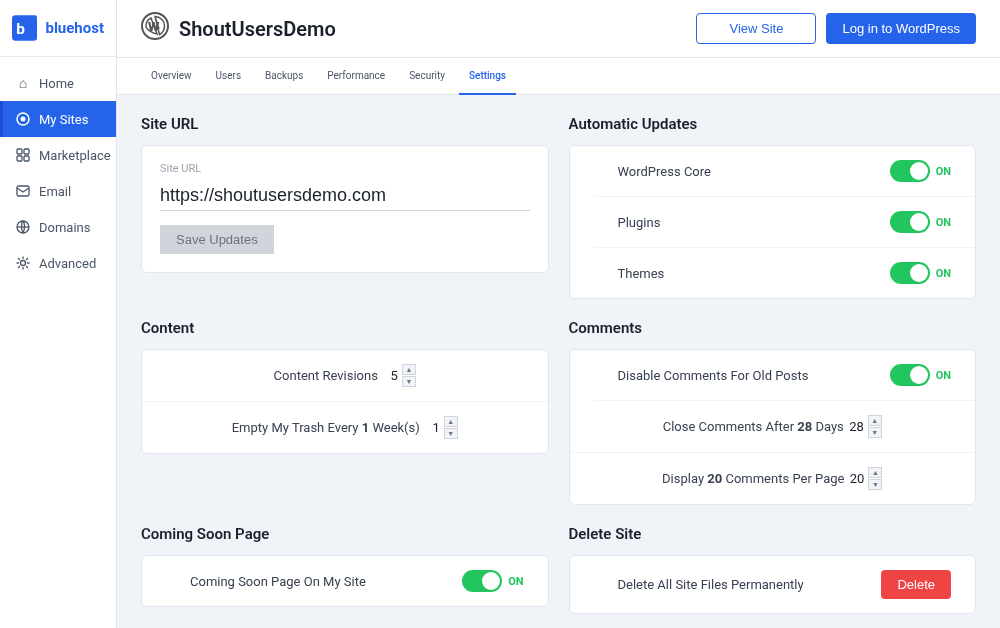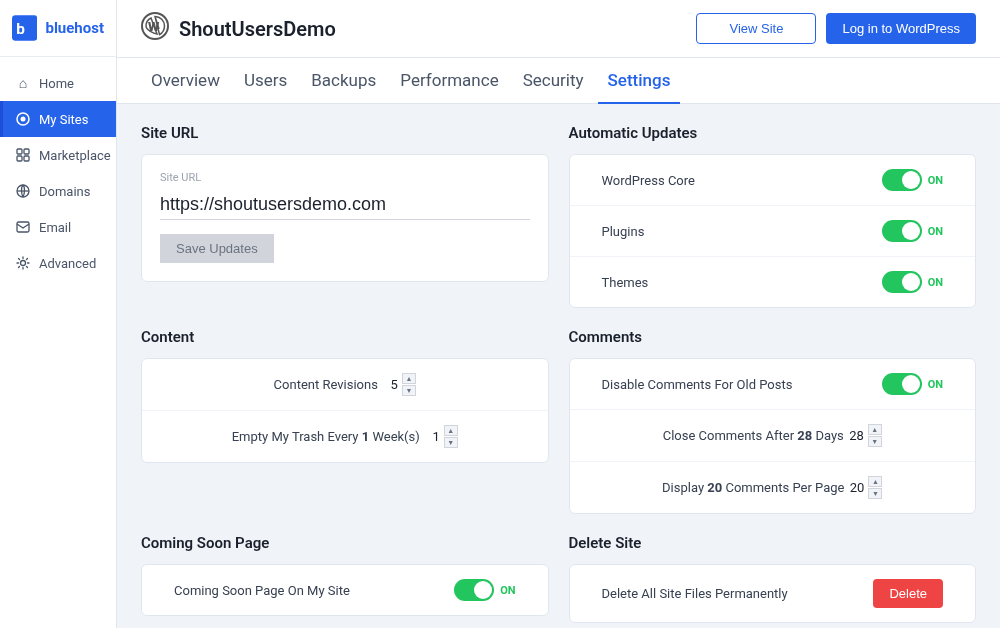--- a/index.html
+++ b/index.html
@@ -117,21 +117,21 @@
     
     .tabs {
       background: #fff;
       padding: 0 24px;
       display: flex;
       gap: 4px;
       border-bottom: 1px solid #e0e6ed;
     }
     .tab {
       padding: 12px 10px;
-      font-size: 17px;
+      font-size: 10px;
       color: #4a5568;
       cursor: pointer;
       border-bottom: 2px solid transparent;
       margin-bottom: -1px;
     }
     .tab.active {
       color: #2563eb;
       border-bottom-color: #2563eb;
       font-weight: 500;
     }
@@ -193,24 +193,25 @@
       border-radius: 0;
       font-size: 13px;
       cursor: pointer;
     }
 
     
     .toggle-row {
       display: flex;
       align-items: center;
       justify-content: space-between;
-      padding: 14px 32px;
+      padding: 14px 24px;
       border-bottom: 1px solid #f0f4f8;
       font-size: 13px;
       color: #374151;
+      margin-left: 24px;
     }
     .toggle-row:last-child { border-bottom: none; }
     .toggle-area {
       display: flex;
       align-items: center;
       gap: 6px;
     }
     .toggle {
       width: 40px;
       height: 22px;
@@ -319,36 +320,36 @@
           <rect x="1" y="1" width="5" height="5" rx="1" stroke="#4a5568" stroke-width="1.3"></rect>
           <rect x="8" y="1" width="5" height="5" rx="1" stroke="#4a5568" stroke-width="1.3"></rect>
           <rect x="1" y="8" width="5" height="5" rx="1" stroke="#4a5568" stroke-width="1.3"></rect>
           <rect x="8" y="8" width="5" height="5" rx="1" stroke="#4a5568" stroke-width="1.3"></rect>
         </svg>
       </span>
       <span>Marketplace</span>
     </a>
     <a class="sidebar-item">
       <span class="icon">
+        <svg width="14" height="12" viewBox="0 0 14 12" fill="none">
+          <rect x="1" y="1" width="12" height="10" rx="1.5" stroke="#4a5568" stroke-width="1.3"></rect>
+          <path d="M1 3l6 4 6-4" stroke="#4a5568" stroke-width="1.3"></path>
+        </svg>
+      </span>
+      <span>Email</span>
+    </a>
+    <a class="sidebar-item">
+      <span class="icon">
         <svg width="14" height="14" viewBox="0 0 14 14" fill="none">
           <circle cx="7" cy="7" r="6" stroke="#4a5568" stroke-width="1.3"></circle>
           <path d="M7 1c-2 2-2 8 0 12M7 1c2 2 2 8 0 12" stroke="#4a5568" stroke-width="1.3"></path>
           <line x1="1" y1="7" x2="13" y2="7" stroke="#4a5568" stroke-width="1.3"></line>
         </svg>
       </span>
       <span>Domains</span>
-    </a>
-    <a class="sidebar-item">
-      <span class="icon">
-        <svg width="14" height="12" viewBox="0 0 14 12" fill="none">
-          <rect x="1" y="1" width="12" height="10" rx="1.5" stroke="#4a5568" stroke-width="1.3"></rect>
-          <path d="M1 3l6 4 6-4" stroke="#4a5568" stroke-width="1.3"></path>
-        </svg>
-      </span>
-      <span>Email</span>
     </a>
     <a class="sidebar-item">
       <span class="icon">
         <svg width="14" height="14" viewBox="0 0 14 14" fill="none">
           <circle cx="7" cy="7" r="2.5" stroke="#4a5568" stroke-width="1.3"></circle>
           <path d="M7 1v1.5M7 11.5V13M1 7h1.5M11.5 7H13M2.5 2.5l1 1M10.5 10.5l1 1M11.5 2.5l-1 1M3.5 10.5l-1 1" stroke="#4a5568" stroke-width="1.3" stroke-linecap="round"></path>
         </svg>
       </span>
       <span>Advanced</span>
     </a>

